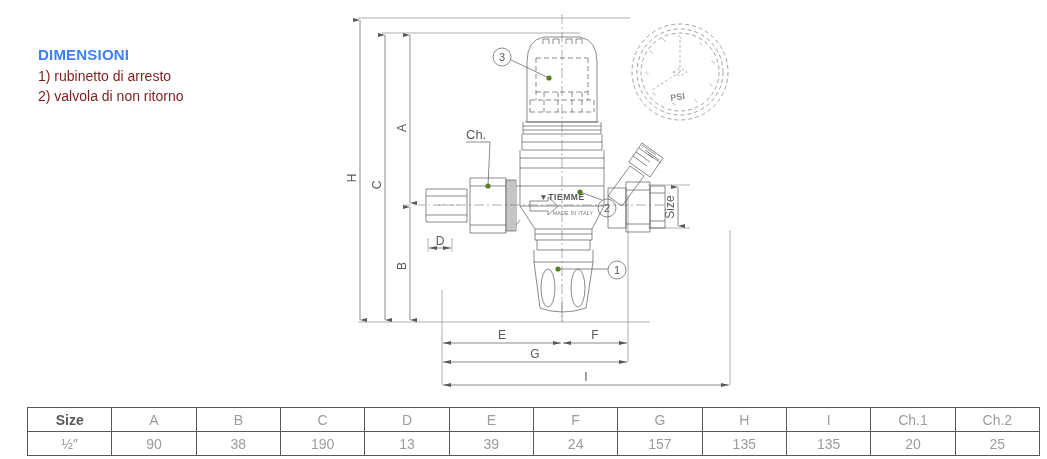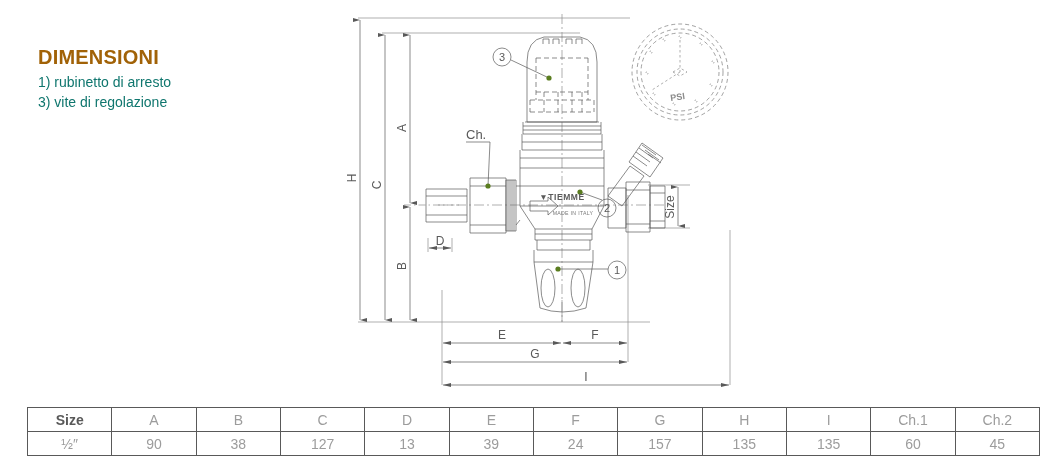--- a/index.html
+++ b/index.html
@@ -16,29 +16,29 @@
   }
 
   
   #legend {
     position: absolute;
     left: 38px;
     top: 46px;
     width: 300px;
   }
   #legend-title {
-    font-size: 20px;
+    font-size: 15px;
     font-weight: bold;
-    color: #a16207;
+    color: #3b82f6;
     letter-spacing: 0.2px;
     margin-bottom: 3px;
   }
   .legend-item {
     font-size: 14px;
-    color: #0f766e;
+    color: #7f1d1d;
     line-height: 20px;
     white-space: nowrap;
   }
 
   
   #drawing {
     position: absolute;
     left: 330px;
     top: 0px;
     width: 430px;
@@ -72,21 +72,21 @@
   #dim-table td.size-cell {
     color: #9c9c9c;
   }
 </style>
 </head>
 <body>
 
 <div id="legend">
   <div id="legend-title">DIMENSIONI</div>
   <div class="legend-item">1) rubinetto di arresto</div>
-  <div class="legend-item">3) vite di regolazione</div>
+  <div class="legend-item">2) valvola di non ritorno</div>
 </div>
 
 <div id="drawing">
 <svg width="430" height="400" viewBox="0 0 430 400" xmlns="http://www.w3.org/2000/svg">
   <defs>
     <marker id="ar-dn" markerWidth="8" markerHeight="8" refX="4" refY="7" orient="auto" markerUnits="userSpaceOnUse">
       <path d="M4,7 L2,0 L6,0 Z" fill="#595959"></path>
     </marker>
     <marker id="ar-up" markerWidth="8" markerHeight="8" refX="4" refY="1" orient="auto" markerUnits="userSpaceOnUse">
       <path d="M4,1 L2,8 L6,8 Z" fill="#595959"></path>
@@ -313,24 +313,24 @@
       <th>I</th>
       <th>Ch.1</th>
       <th>Ch.2</th>
     </tr>
   </thead>
   <tbody>
     <tr>
       <td class="size-cell">½″</td>
       <td>90</td>
       <td>38</td>
-      <td>127</td>
+      <td>190</td>
       <td>13</td>
       <td>39</td>
       <td>24</td>
       <td>157</td>
       <td>135</td>
       <td>135</td>
-      <td>60</td>
-      <td>45</td>
+      <td>20</td>
+      <td>25</td>
     </tr>
   </tbody>
 </table>
 
 </body></html>

